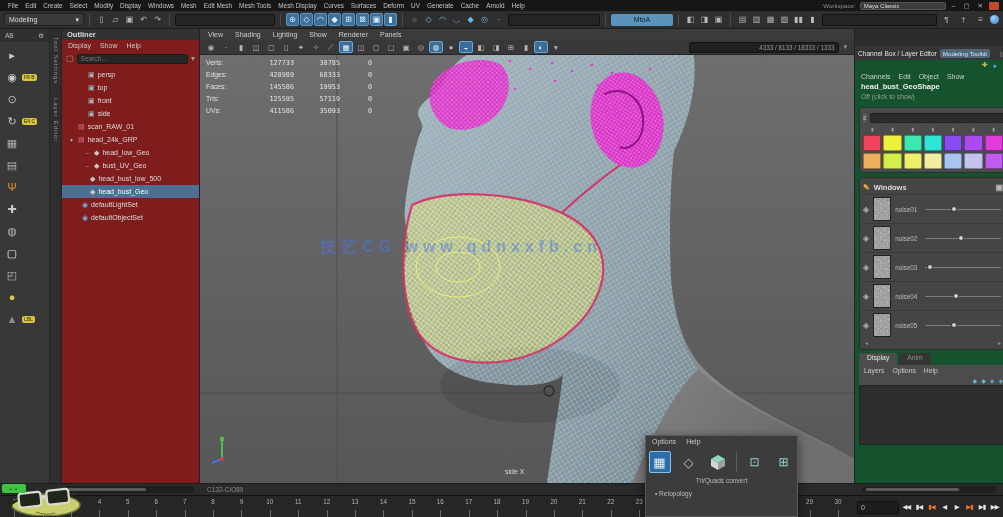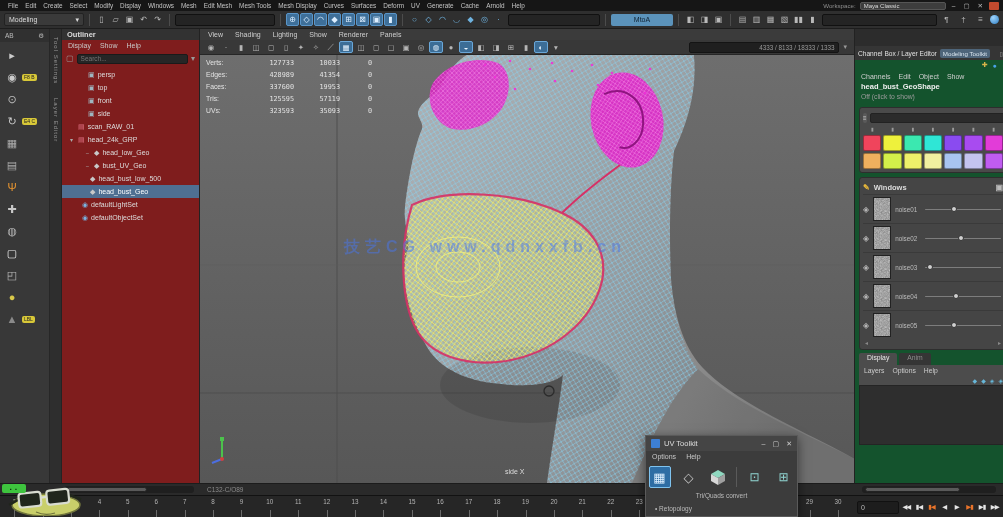--- a/index.html
+++ b/index.html
@@ -57,21 +57,21 @@
   .vmenus{height:11px;display:flex;gap:12px;align-items:center;padding:0 8px;font-size:7px;color:#cfcfcf;background:#3b3b3b;}
   .vicons{height:15px;display:flex;align-items:center;gap:1px;padding:0 4px;background:#383838;border-bottom:1px solid #262626;}
   .vic{width:14px;height:12px;display:flex;align-items:center;justify-content:center;font-size:7.5px;color:#b5b5b5;border-radius:2px;flex:none;}
   .vic[data-active="true"]{background:#3c6d96;border:1px solid #6aa7d8;color:#eaf5ff;}
   .vreadout{margin-left:auto;width:150px;height:11px;background:#1f1f1f;border:1px solid #141414;border-radius:2px;font-size:6.3px;color:#9a9a9a;display:flex;align-items:center;justify-content:flex-end;padding:0 4px;}
   .vcaret{font-size:7px;color:#999;padding:0 3px;}
   .vcontent{position:relative;width:100%;height:428px;overflow:hidden;}
   .vcontent svg.scene{position:absolute;left:0;top:0;}
   .hud{position:absolute;left:6px;top:4px;display:grid;grid-template-columns:36px 52px 46px 32px;row-gap:4px;font-size:6.8px;color:#e2e2e2;}
   .hud .num{text-align:right;font-family:"DejaVu Sans Mono",monospace;}
-  .watermark{position:absolute;left:144px;top:182px;font-size:16px;font-weight:bold;letter-spacing:5px;color:rgba(72,118,236,0.5);white-space:nowrap;}
+  .watermark{position:absolute;left:120px;top:182px;font-size:16px;font-weight:bold;letter-spacing:5px;color:rgba(72,118,236,0.5);white-space:nowrap;}
   .camlabel{position:absolute;left:305px;bottom:8px;font-size:7px;color:#dcdcdc;}
   .gizmo{position:absolute;left:8px;bottom:16px;}
   
   .rightpanel{position:absolute;left:855px;top:17px;width:156px;height:454px;background:#14532d;}
   .rp-tabs{height:14px;display:flex;align-items:center;gap:3px;padding:0 3px;background:#353535;}
   .rp-tab1{font-size:6.6px;color:#e0e0e0;white-space:nowrap;}
   .rp-tab2{font-size:6.2px;color:#d8e4ee;background:#4e657a;border-radius:2px;padding:1px 3px;white-space:nowrap;overflow:hidden;max-width:52px;}
   .rp-corner{margin-left:auto;display:flex;gap:2px;font-size:6px;color:#aaa;}
   .rp-icons{height:10px;display:flex;justify-content:flex-end;gap:5px;padding:0 5px;font-size:7px;align-items:center;}
   .rp-icons .i1{color:#d8b44a;} .rp-icons .i2{color:#4aa3e8;} .rp-icons .i3{color:#b8b8b8;}
@@ -501,44 +501,44 @@
           <path d="M 362,158 C 382,138 404,122 420,110" fill="none" stroke="#d63066" stroke-width="2"></path>
 
           <circle cx="349" cy="336" r="5" fill="none" stroke="#2b2b2b" stroke-width="1.3"></circle>
         </svg>
 
         <div class="hud">
 
         <div style="display:contents">
               <span>Verts:</span>
               <span class="num">127733</span>
-              <span class="num">10033</span>
+              <span class="num">38785</span>
               <span class="num">0</span>
             </div>
             <div style="display:contents">
               <span>Edges:</span>
               <span class="num">428989</span>
-              <span class="num">41354</span>
+              <span class="num">68333</span>
               <span class="num">0</span>
             </div>
             <div style="display:contents">
               <span>Faces:</span>
-              <span class="num">337600</span>
+              <span class="num">145586</span>
               <span class="num">19953</span>
               <span class="num">0</span>
             </div>
             <div style="display:contents">
               <span>Tris:</span>
               <span class="num">125595</span>
               <span class="num">57119</span>
               <span class="num">0</span>
             </div>
             <div style="display:contents">
               <span>UVs:</span>
-              <span class="num">323593</span>
+              <span class="num">411586</span>
               <span class="num">35093</span>
               <span class="num">0</span>
             </div>
           </div>
 
         <div class="watermark">技艺CG  www.qdnxxfb.cn</div>
         <div class="camlabel">side X</div>
 
         <svg class="gizmo" width="34" height="34" viewBox="0 0 34 34">
           <line x1="14" y1="26" x2="14" y2="6" stroke="#4cc24c" stroke-width="2"></line>
@@ -859,29 +859,20 @@
           <span class="tbtn" data-accent="false">◀</span>
           <span class="tbtn" data-accent="false">▶</span>
           <span class="tbtn" data-accent="true">▶▮</span>
           <span class="tbtn" data-accent="false">▶▮</span>
           <span class="tbtn" data-accent="false">▶▶</span>
         </div>
     </div>
   </div>
 
   <div class="dialog">
-    <div class="dlg-title">
-      <span class="dlg-ico"></span>
-      <span class="t">UV Toolkit</span>
-      <span class="dlg-btns">
-        <span>–</span>
-        <span>▢</span>
-        <span>✕</span>
-      </span>
-    </div>
     <div class="dlg-menus">
 
     <span>Options</span>
         <span>Help</span>
       </div>
     <div class="dlg-icons">
       <span class="dlg-tool active">▦</span>
       <span class="dlg-tool">◇</span>
       <span class="dlg-tool">
         <svg width="18" height="18" viewBox="0 0 18 18">

